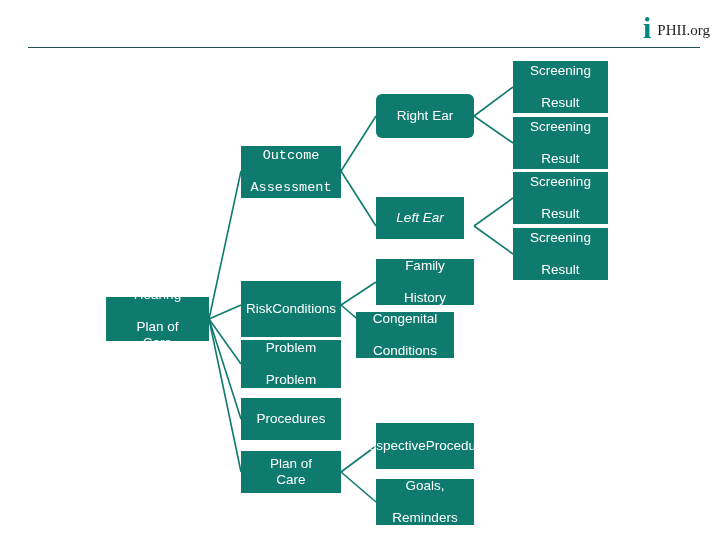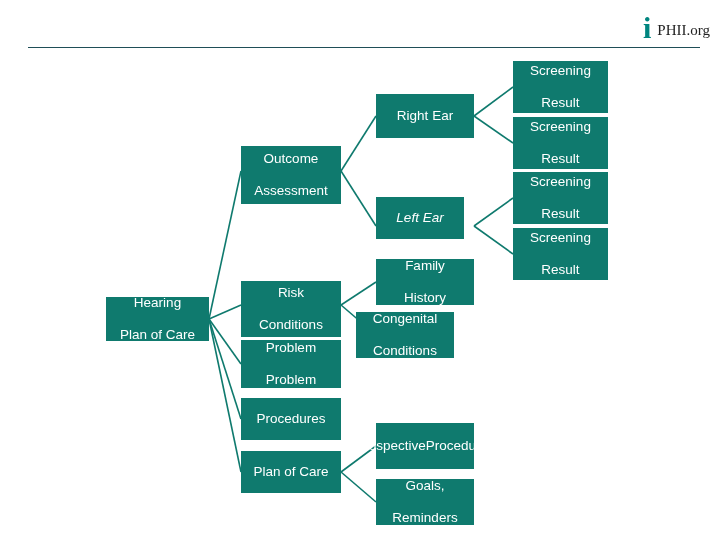--- a/index.html
+++ b/index.html
@@ -66,21 +66,21 @@
     position: absolute;
     background: #0f7a6e;
     color: #ffffff;
     font-size: 13.5px;
     line-height: 16px;
     display: flex;
     align-items: center;
     justify-content: center;
     text-align: center;
     box-sizing: border-box;
-    padding: 2px 8px;
+    padding: 2px 16px;
   }
   svg.links {
     position: absolute;
     left: 0; top: 0;
     width: 720px;
     height: 540px;
     pointer-events: none;
   }
 </style>
 </head>
@@ -113,42 +113,42 @@
       <line x1="474" y1="226" x2="513" y2="198" stroke="#0f7a6e" stroke-width="1.6"></line>
       <line x1="474" y1="226" x2="513" y2="254" stroke="#0f7a6e" stroke-width="1.6"></line>
     </svg>
 
   <div id="nodes-layer">
       <div class="node" style="left: 106px; top: 297px; width: 103px; height: 44px; flex-direction: column;">
         <span>Hearing</span>
         <br>
         <span>Plan of Care</span>
       </div>
-      <div class="node" style="left: 241px; top: 146px; width: 100px; height: 58px; flex-direction: column;">
+      <div class="node" style="left: 241px; top: 146px; width: 100px; height: 52px; flex-direction: column; font-family: Liberation Mono, monospace;">
         <span>Outcome</span>
         <br>
         <span>Assessment</span>
       </div>
-      <div class="node" style="left: 241px; top: 281px; width: 100px; height: 56px; flex-direction: column;">
+      <div class="node" style="left: 241px; top: 281px; width: 100px; height: 56px; flex-direction: row;">
         <span>Risk</span>
         <br>
         <span>Conditions</span>
       </div>
       <div class="node" style="left: 241px; top: 340px; width: 100px; height: 48px; flex-direction: column;">
         <span>Problem</span>
         <br>
         <span>Problem</span>
       </div>
       <div class="node" style="left: 241px; top: 398px; width: 100px; height: 42px; flex-direction: column;">
         <span>Procedures</span>
       </div>
       <div class="node" style="left: 241px; top: 451px; width: 100px; height: 42px; flex-direction: column;">
         <span>Plan of Care</span>
       </div>
-      <div class="node" style="left: 376px; top: 94px; width: 98px; height: 44px; flex-direction: column;">
+      <div class="node" style="left: 376px; top: 94px; width: 98px; height: 44px; flex-direction: column; border-radius: 6px;">
         <span>Right Ear</span>
       </div>
       <div class="node" style="left: 376px; top: 197px; width: 88px; height: 42px; flex-direction: column; font-style: italic;">
         <span>Left Ear</span>
       </div>
       <div class="node" style="left: 376px; top: 259px; width: 98px; height: 46px; flex-direction: column;">
         <span>Family</span>
         <br>
         <span>History</span>
       </div>

